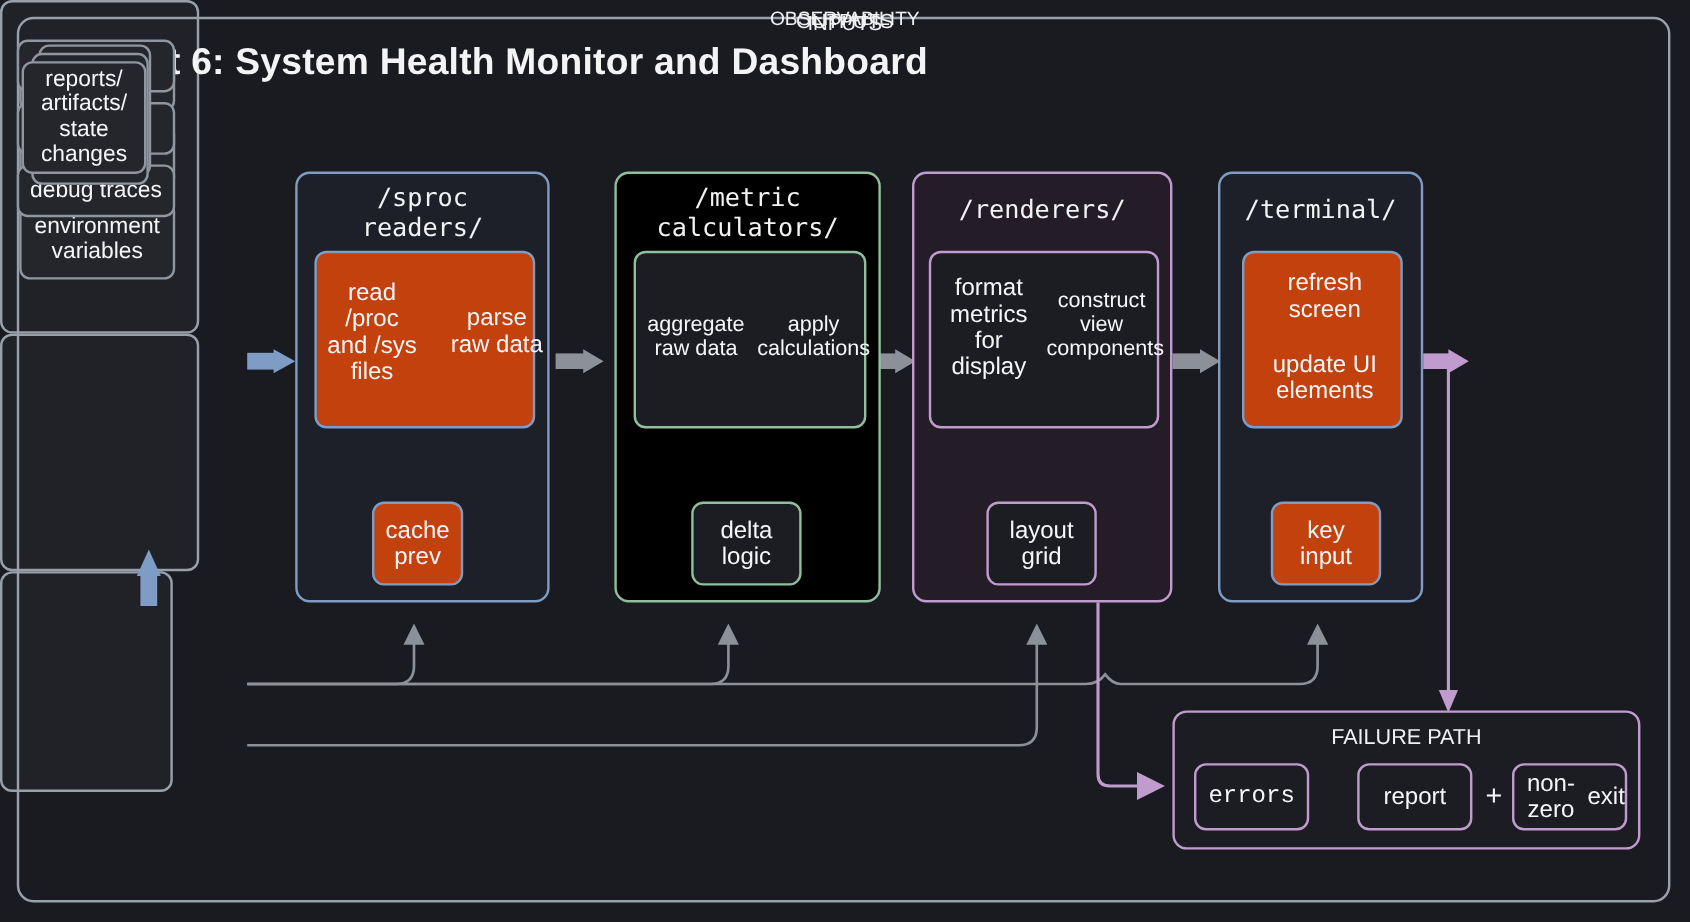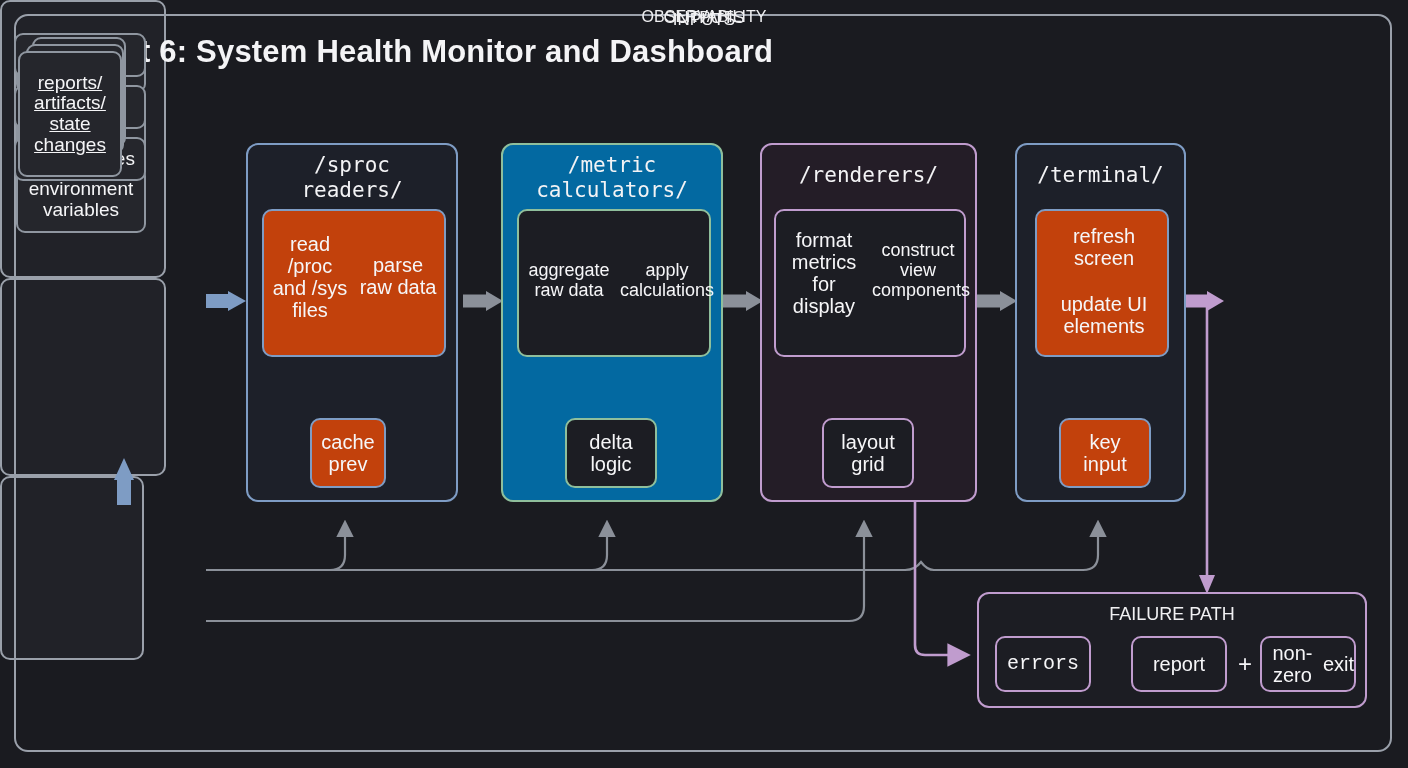--- a/index.html
+++ b/index.html
@@ -26,21 +26,21 @@
              color:#f3f3f5;line-height:1.18;}
   .sbox{position:absolute;box-sizing:border-box;border-width:2px;
         border-style:solid;border-radius:10px;}
   .sline{position:absolute;font-size:20px;line-height:1.1;color:#f6f6f8;
          text-align:center;}
   .sub{position:absolute;box-sizing:border-box;border-width:2px;
        border-style:solid;border-radius:10px;display:flex;align-items:center;
        justify-content:center;text-align:center;font-size:20px;line-height:1.12;
        color:#f6f6f8;}
   .st-blue{border-color:#7e9cc4;background:#1d2029;}
-  .st-green{border-color:#8fbf9c;background:#0369a1;}
+  .st-green{border-color:#8fbf9c;background:#000000;margin-left:11px;}
   .st-purple{border-color:#c09cce;background:#241d27;}
   .bx-blue{border-color:#7e9cc4;background:#c2410c;}
   .bx-green{border-color:#8fbf9c;background:#1c1d23;}
   .bx-purple{border-color:#c09cce;background:#1c1d23;}
   .stk{position:absolute;box-sizing:border-box;border:2px solid #8f96a0;
        border-radius:9px;background:#25262c;}
   .plus{position:absolute;font-size:24px;color:#f4f4f6;}
 </style>
 </head>
 <body>
@@ -171,21 +171,21 @@
       <div>/sproc</div>
       <div>readers/</div>
     </div>
     <div class="sbox bx-blue" style="left:14px;top:64px;width:184px;height:148px;">
       <div class="sline" style="left:8px;top:22px;width:76px;">
         <div>read</div>
         <div>/proc</div>
         <div>and /sys</div>
         <div>files</div>
       </div>
-      <div class="sline" style="left:92px;top:43px;width:84px;">
+      <div class="sline" style="left:108px;top:43px;width:84px;">
         <div>parse</div>
         <div>raw data</div>
       </div>
     </div>
     <div class="sub bx-blue" style="left:62px;top:273px;width:76px;height:70px;flex-direction:column;">
       <div>cache</div>
       <div>prev</div>
     </div>
   </div>
 
@@ -250,21 +250,21 @@
     <div class="sub bx-purple" style="left:60px;top:273px;width:92px;height:70px;flex-direction:column;">
       <div>layout</div>
       <div>grid</div>
     </div>
   </div>
 
   <div class="grp" style="left:1227px;top:220px;width:140px;height:180px;">
     <div class="grp-ttl" style="top:8px;">OUTPUTS</div>
     <div class="stk" style="left:32px;top:37px;width:94px;height:110px;"></div>
     <div class="stk" style="left:26px;top:44px;width:98px;height:110px;"></div>
-    <div class="chip" style="left:18px;top:51px;width:104px;height:126px;flex-direction:column;text-decoration:underline;">
+    <div class="chip" style="left:18px;top:51px;width:104px;height:94px;flex-direction:column;">
       <div>reports/</div>
       <div>artifacts/</div>
       <div>state</div>
       <div>changes</div>
     </div>
   </div>
 
   <div class="stage st-purple" style="left:977px;top:592px;width:390px;height:116px;background:#1c1d23;">
     <div class="grp-ttl" style="top:10px;font-size:18px;">FAILURE PATH</div>
     <div class="sub bx-purple" style="left:16px;top:42px;width:96px;height:56px;font-family:Liberation Mono, monospace;">errors</div>

